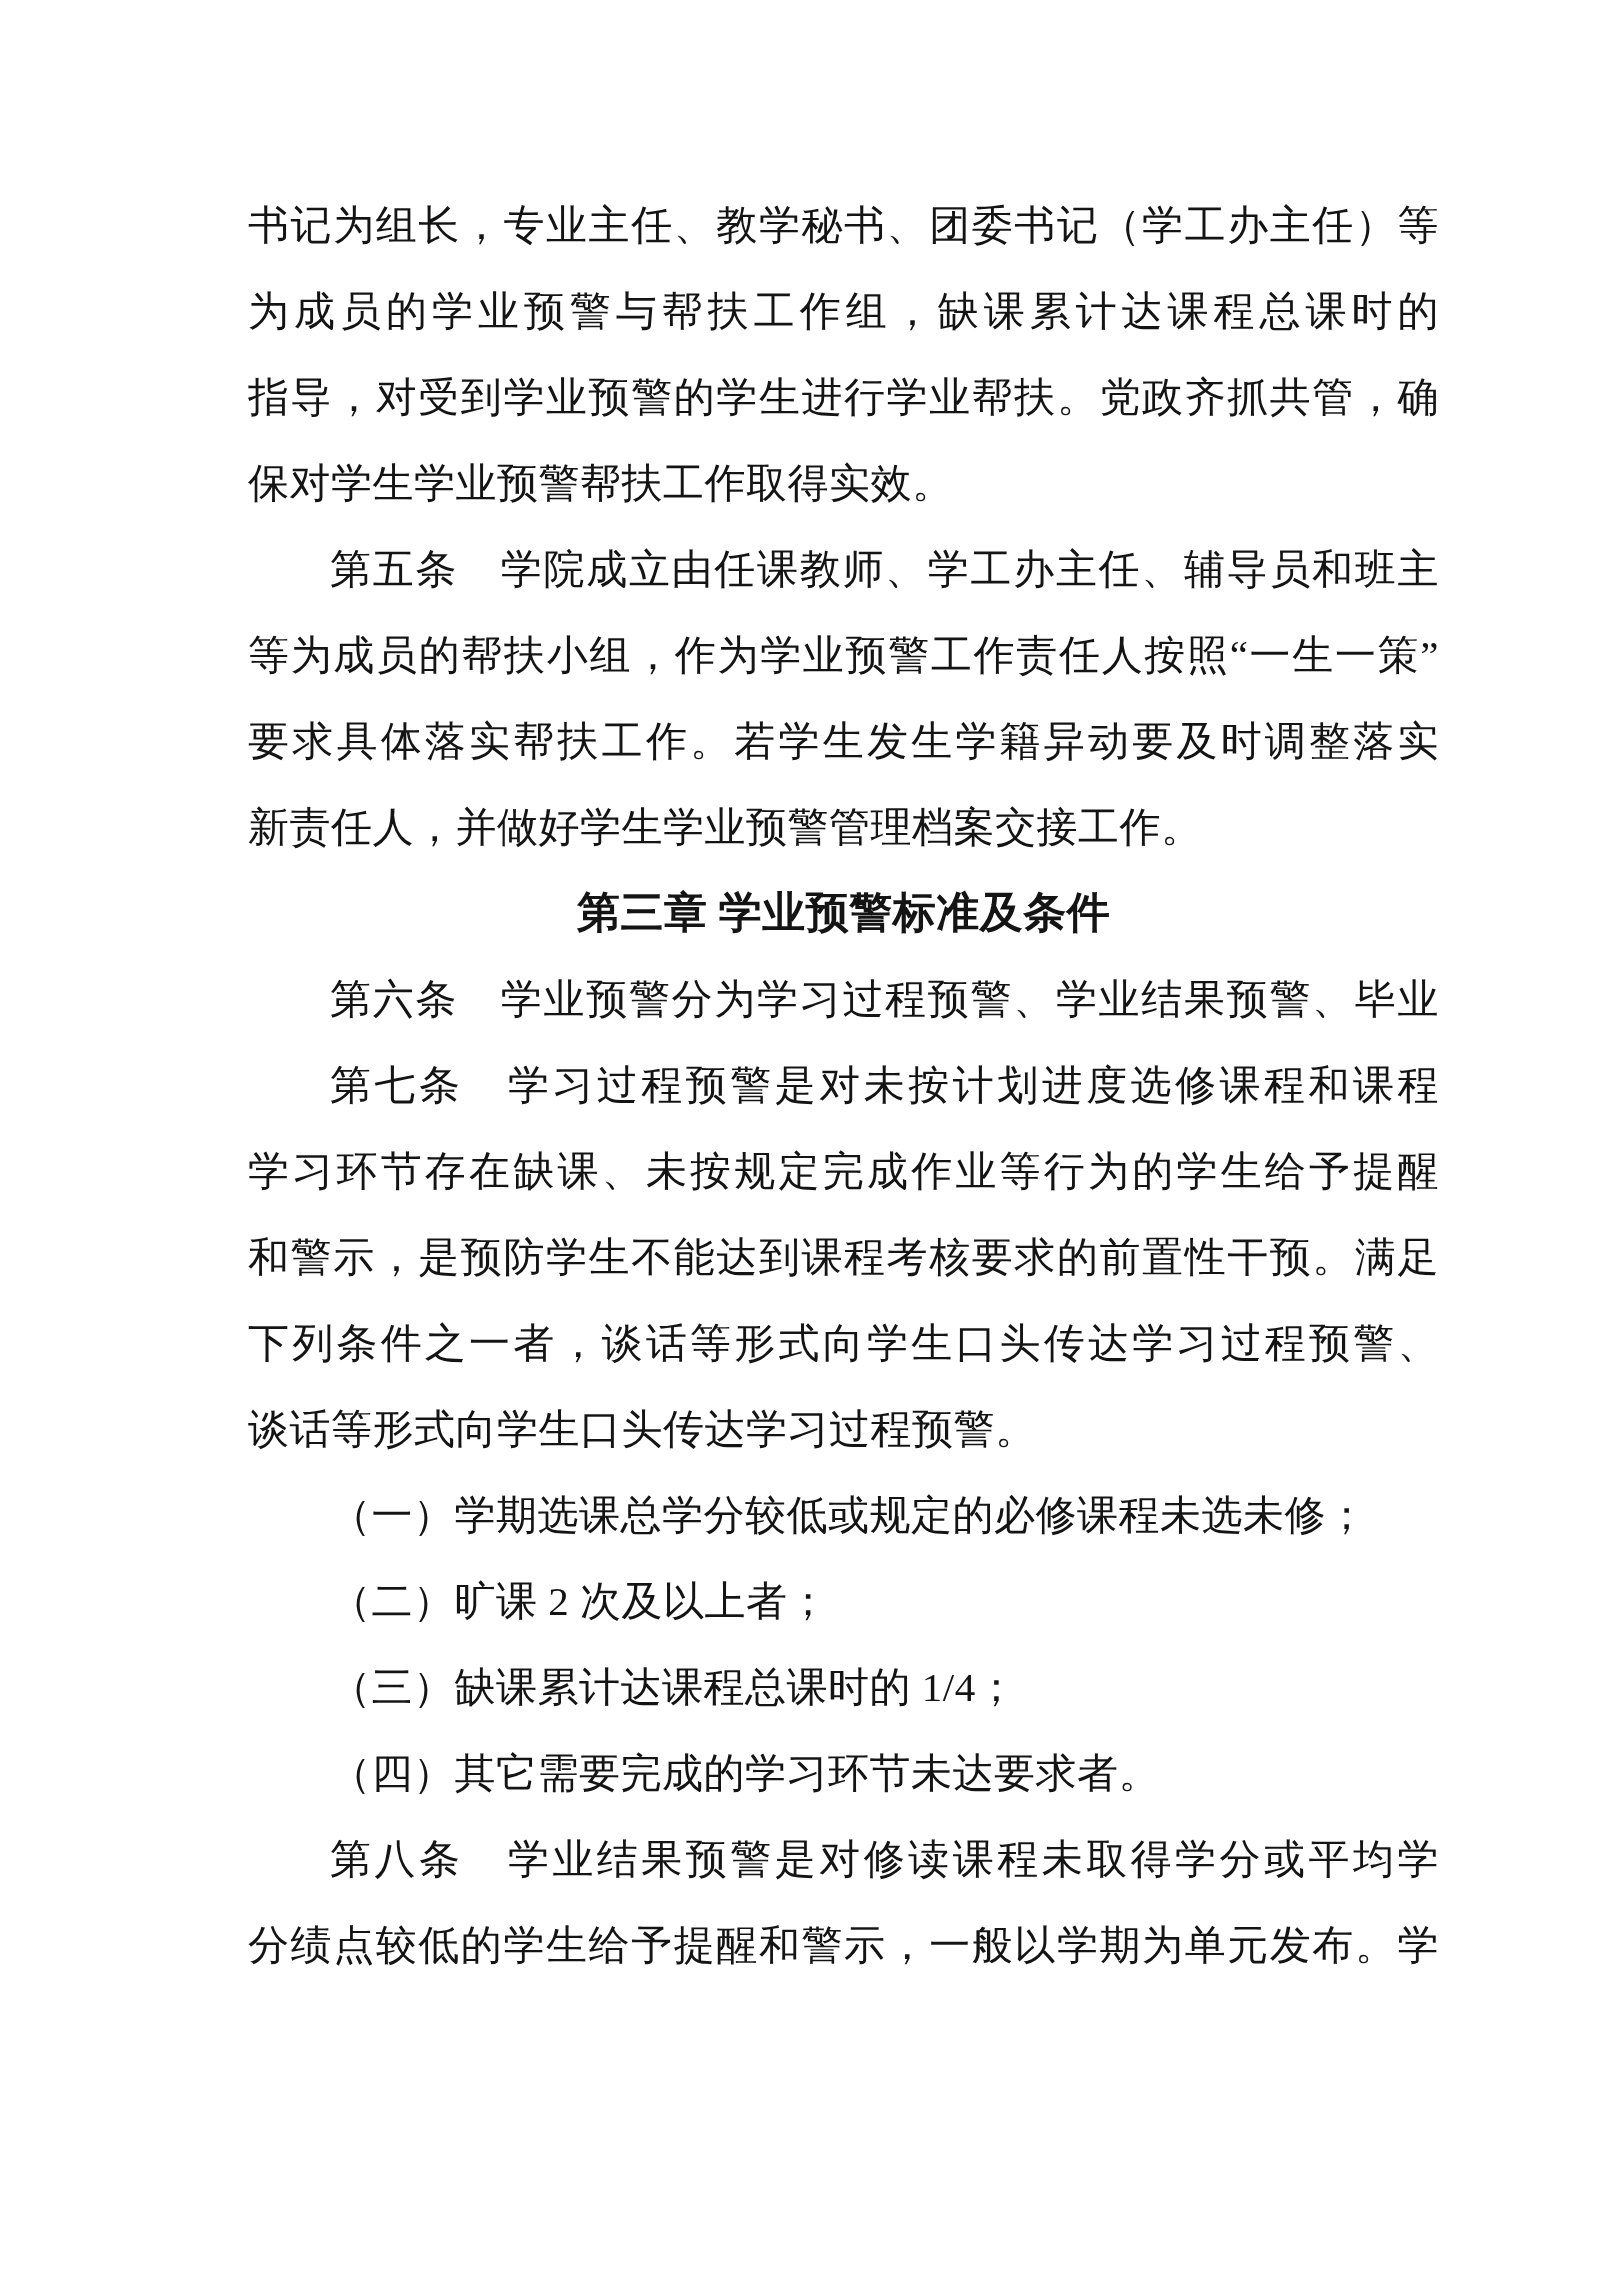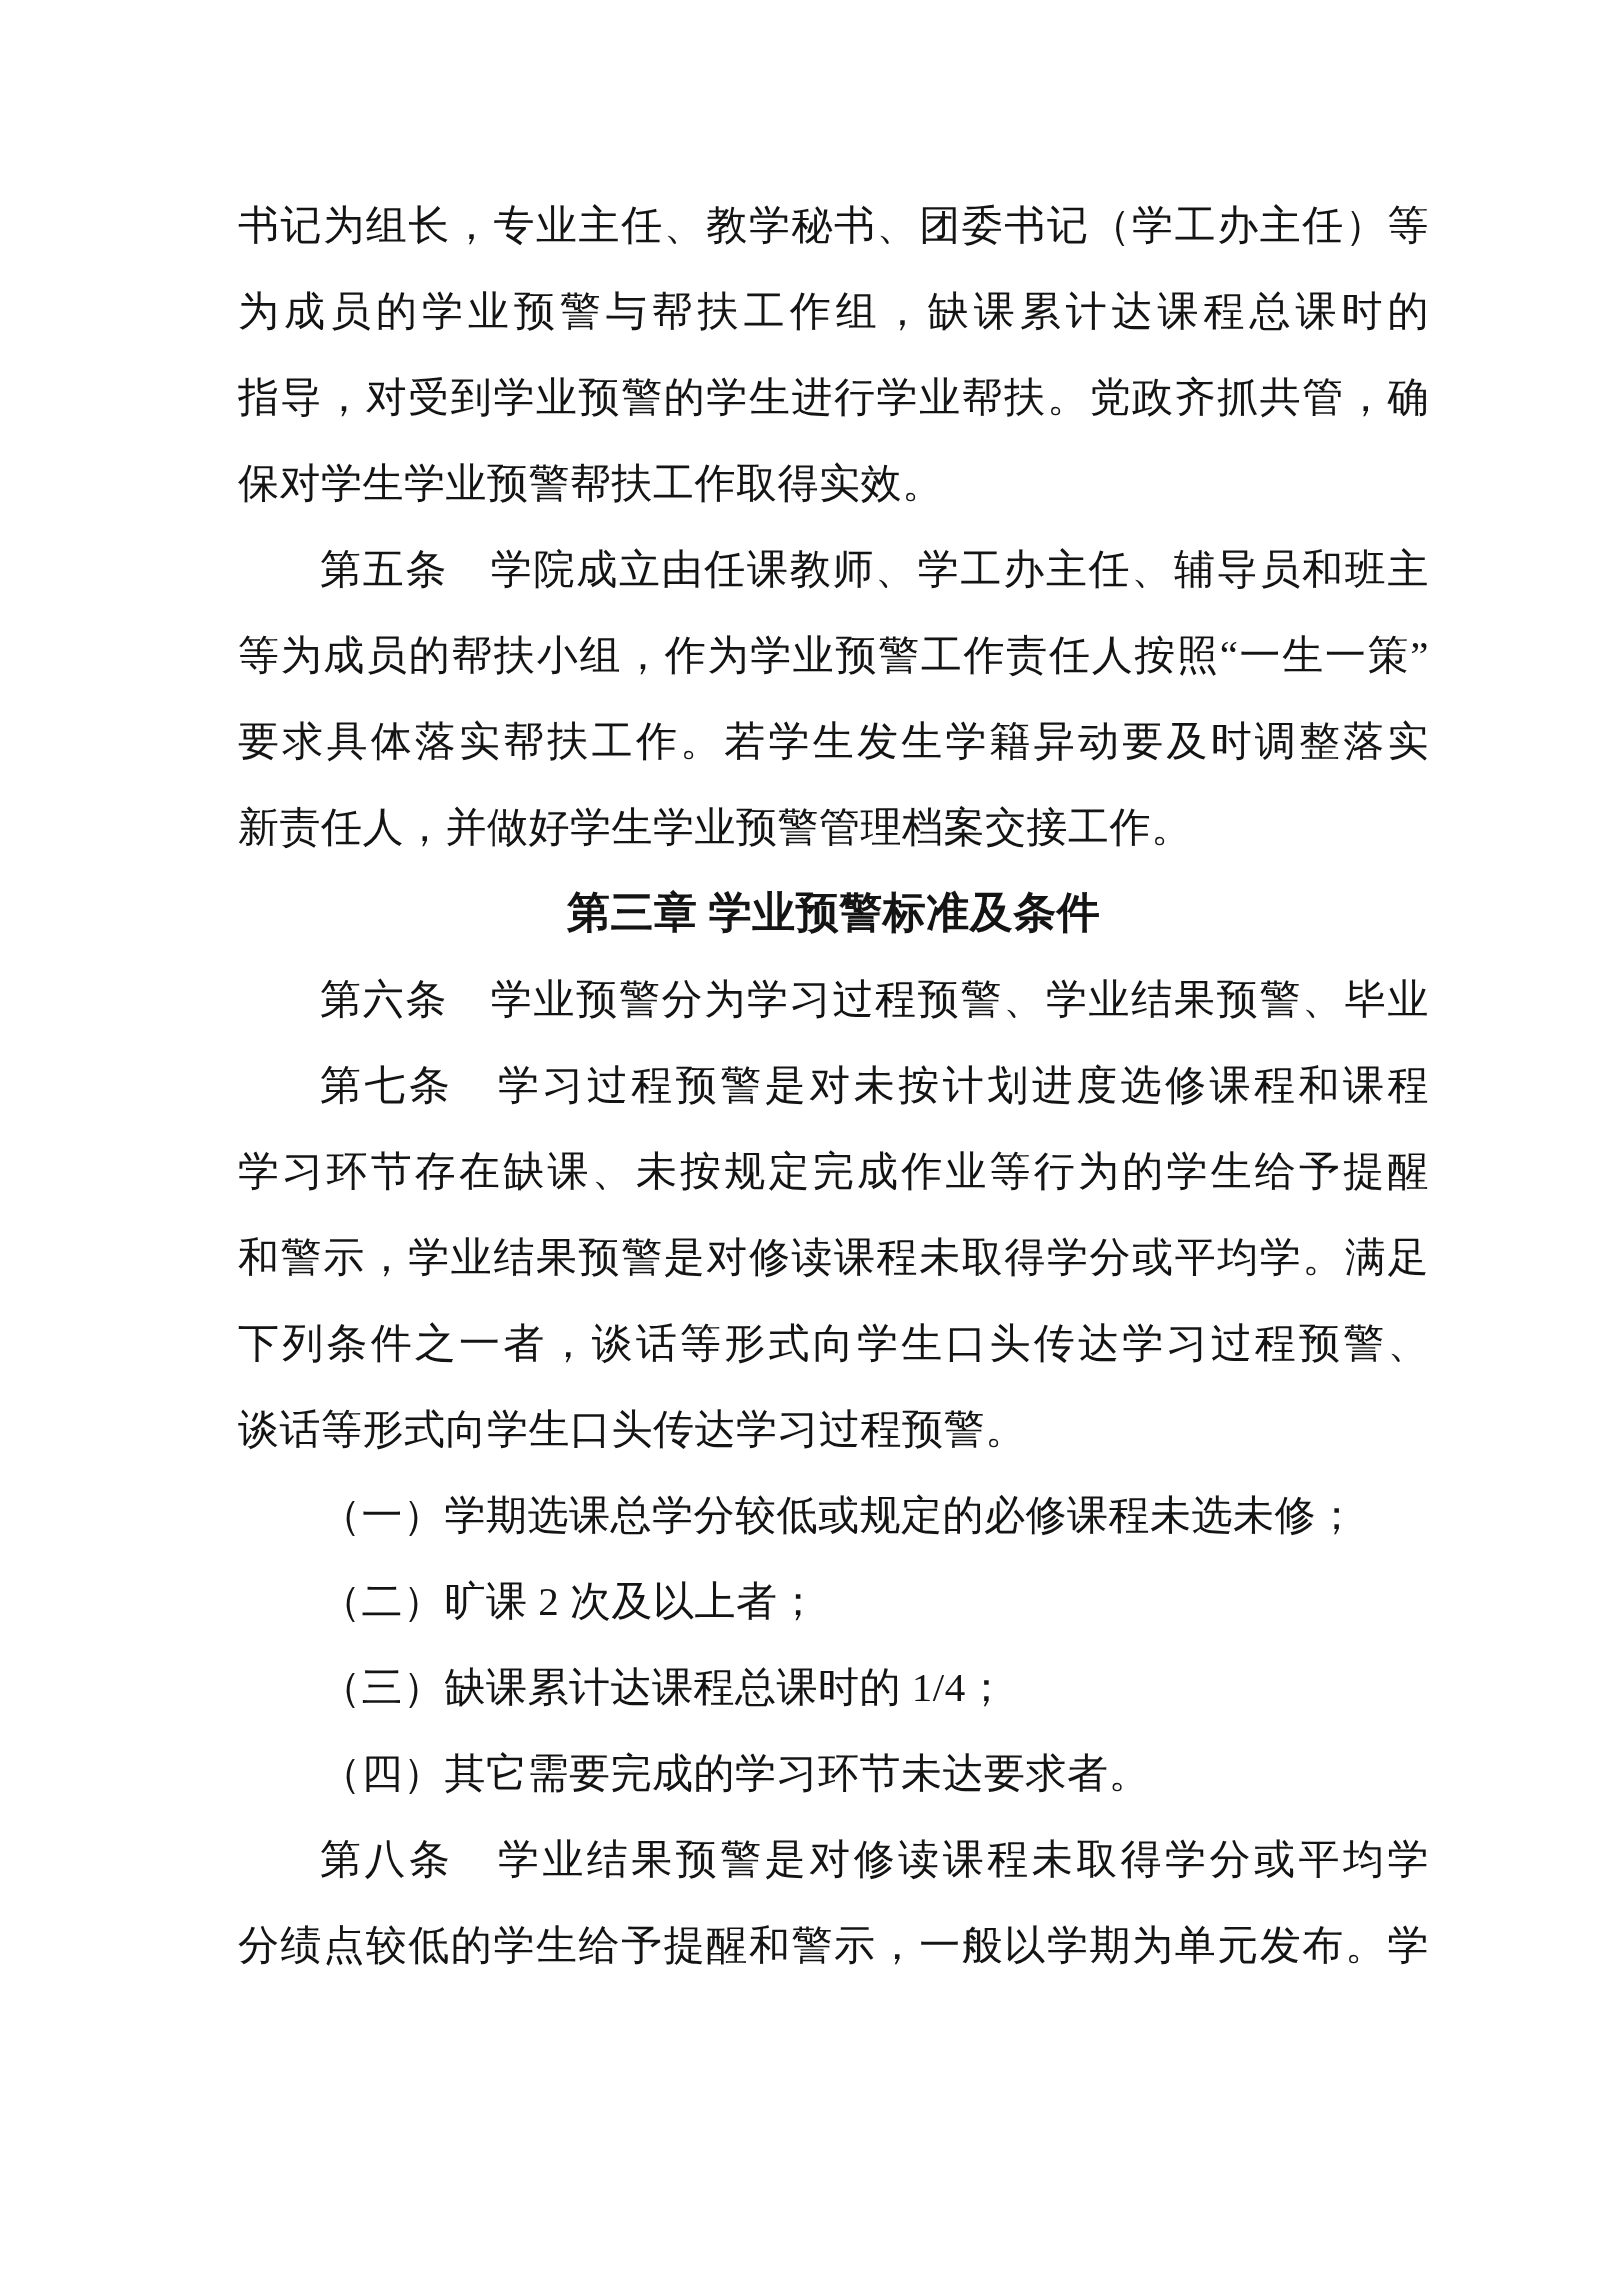--- a/index.html
+++ b/index.html
@@ -7,21 +7,21 @@
     position:relative;
     width:1621px;
     height:2293px;
     background:#ffffff;
     font-family:"Liberation Serif","DejaVu Serif",serif;
     color:#141414;
     overflow:hidden;
   }
   .textblock{
     position:absolute;
-    left:238px;
+    left:248px;
     top:182px;
     width:1191px;
   }
   .line{
     height:86px;
     line-height:86px;
     font-size:41px;
     overflow:hidden;
     letter-spacing:0.5px;
   }
@@ -52,21 +52,21 @@
       <div class="line justify">指导，对受到学业预警的学生进行学业帮扶。党政齐抓共管，确</div>
       <div class="line plain">保对学生学业预警帮扶工作取得实效。</div>
       <div class="line justify-indent">第五条　学院成立由任课教师、学工办主任、辅导员和班主任</div>
       <div class="line justify">等为成员的帮扶小组，作为学业预警工作责任人按照“一生一策”</div>
       <div class="line justify">要求具体落实帮扶工作。若学生发生学籍异动要及时调整落实</div>
       <div class="line plain">新责任人，并做好学生学业预警管理档案交接工作。</div>
       <div class="line heading">第三章 学业预警标准及条件</div>
       <div class="line justify-indent">第六条　学业预警分为学习过程预警、学业结果预警、毕业</div>
       <div class="line justify-indent">第七条　学习过程预警是对未按计划进度选修课程和课程</div>
       <div class="line justify">学习环节存在缺课、未按规定完成作业等行为的学生给予提醒</div>
-      <div class="line justify">和警示，学业结果预警是对修读课程未取得学分或平均学。满足</div>
+      <div class="line justify">和警示，是预防学生不能达到课程考核要求的前置性干预。满足</div>
       <div class="line justify">下列条件之一者，谈话等形式向学生口头传达学习过程预警、</div>
       <div class="line plain">谈话等形式向学生口头传达学习过程预警。</div>
       <div class="line plain-indent">（一）学期选课总学分较低或规定的必修课程未选未修；</div>
       <div class="line plain-indent">（二）旷课 2 次及以上者；</div>
       <div class="line plain-indent">（三）缺课累计达课程总课时的 1/4；</div>
       <div class="line plain-indent">（四）其它需要完成的学习环节未达要求者。</div>
       <div class="line justify-indent">第八条　学业结果预警是对修读课程未取得学分或平均学</div>
       <div class="line justify">分绩点较低的学生给予提醒和警示，一般以学期为单元发布。学</div>
     </div>
 </div>

